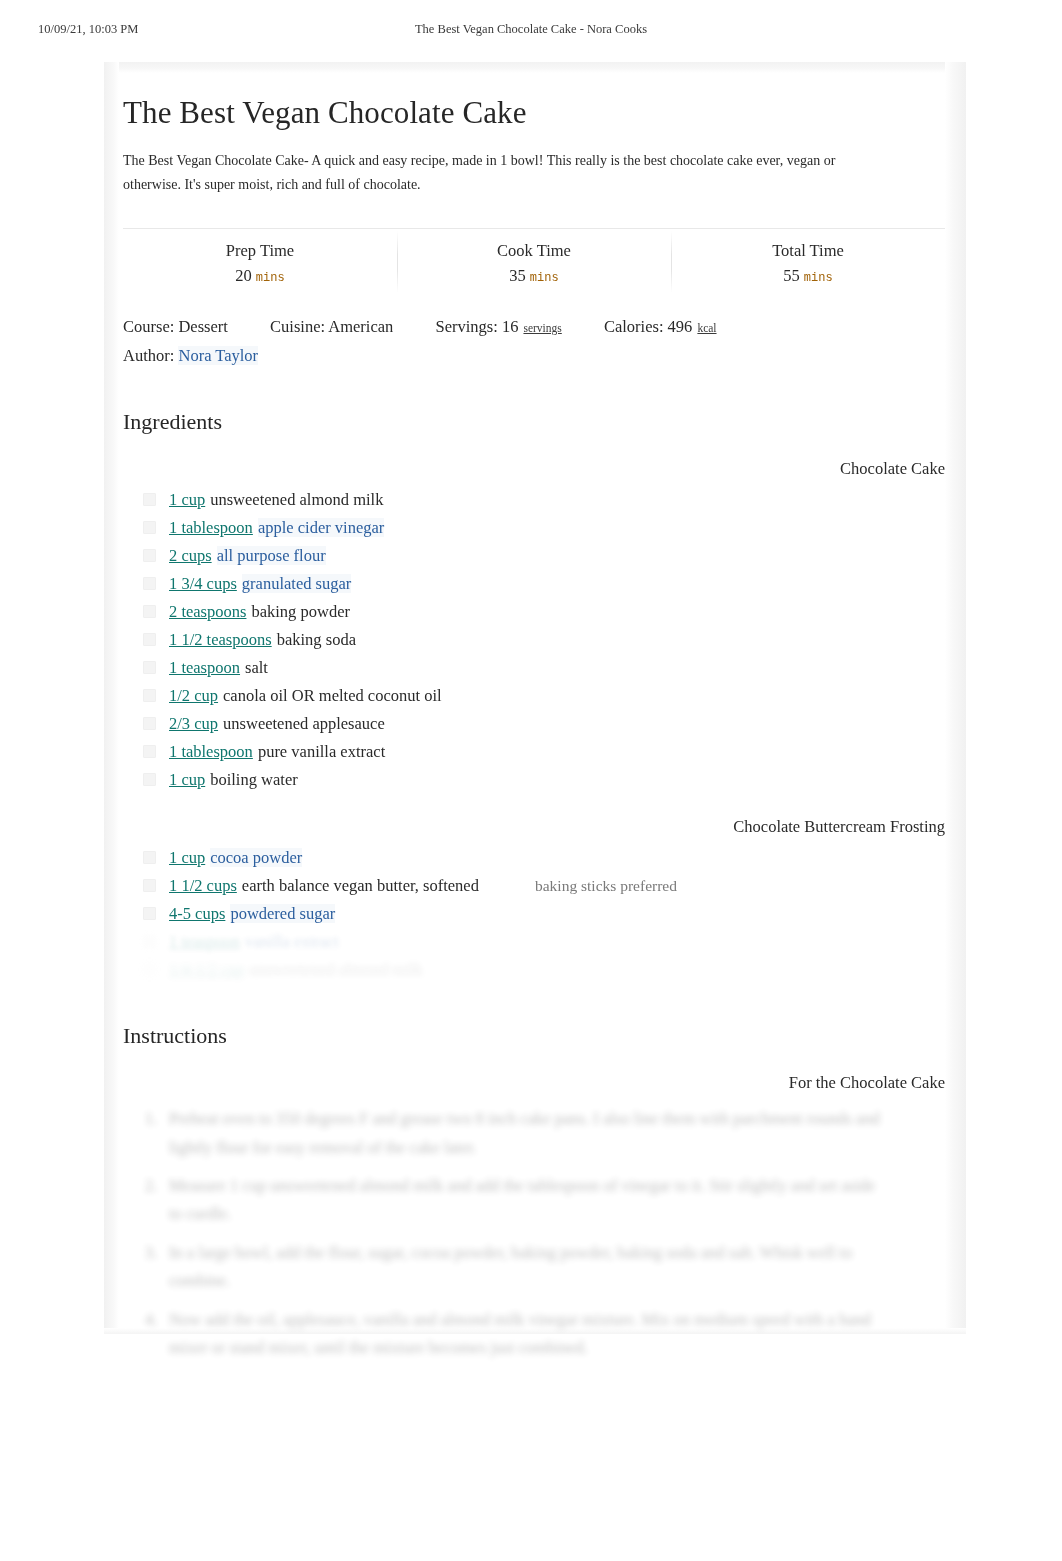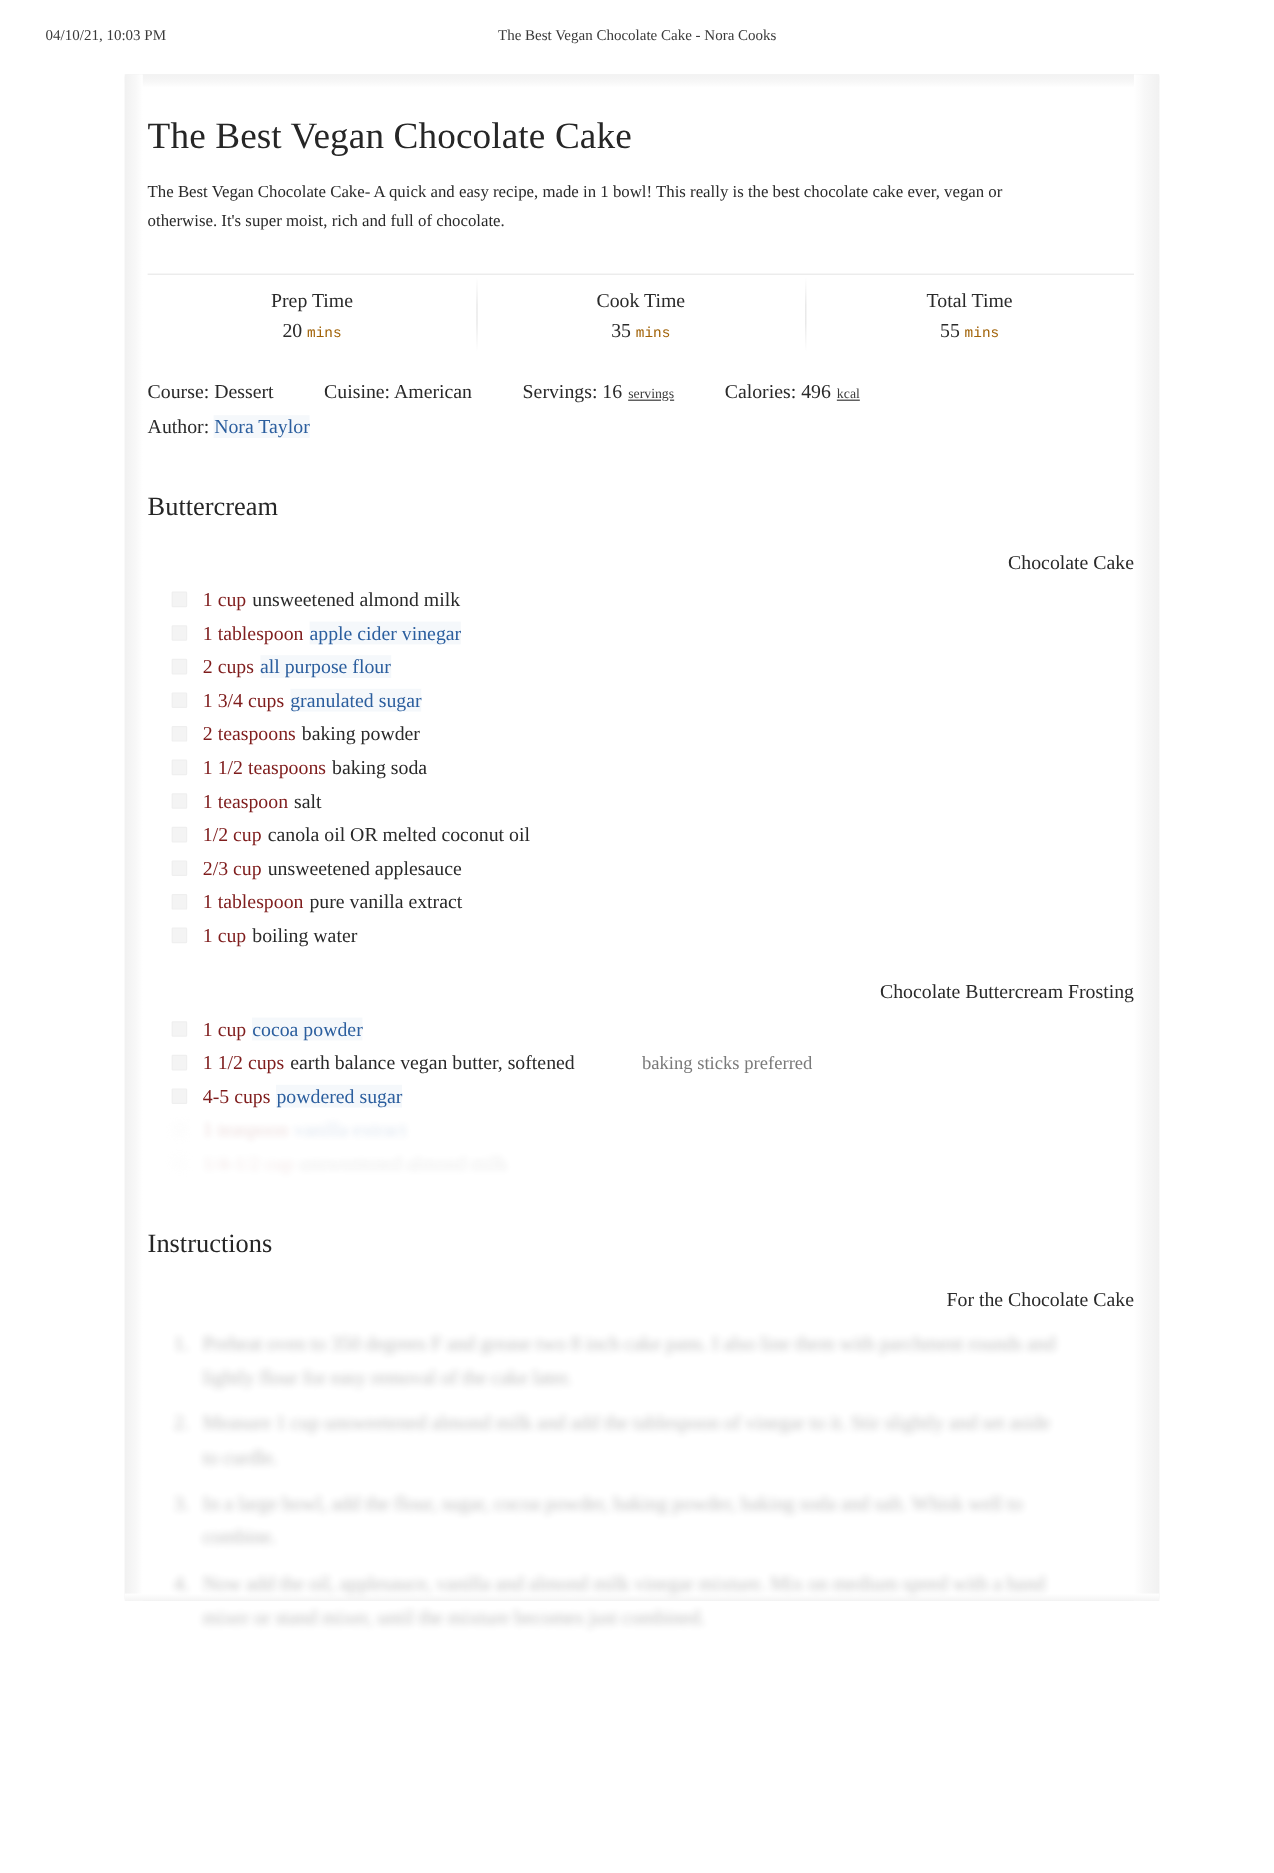--- a/index.html
+++ b/index.html
@@ -194,21 +194,21 @@
   ul.ing-list li .cbx {
     position: absolute;
     left: 0;
     top: 7px;
     width: 13px;
     height: 13px;
     background: #f4f4f4;
     border: 1px solid #efefef;
     border-radius: 1px;
   }
-  .amt { color: #7f1d1d; }
+  .amt { color: #0f766e; text-decoration: underline; }
   .iname { margin-left: 5px; }
   .note {
     color: #7a7a7a;
     font-size: 15.5px;
     margin-left: 56px;
   }
 
   
   .faded-1 { opacity: 0.16; filter: blur(2.6px); }
   .faded-2 { opacity: 0.10; filter: blur(3.0px); }
@@ -236,21 +236,21 @@
     content: counter(step) ".";
     position: absolute;
     left: 2px;
     top: 0;
   }
 </style>
 </head>
 <body>
 
 <div class="print-header">
-  <span class="ph-date">04/10/21, 10:03 PM</span>
+  <span class="ph-date">10/09/21, 10:03 PM</span>
   <span class="ph-title">The Best Vegan Chocolate Cake - Nora Cooks</span>
 </div>
 
 <div class="card-wrap">
   <div class="card-shadow"></div>
   <div class="edge-top"></div>
   <div class="edge-left"></div>
   <div class="edge-right"></div>
   <div class="edge-bottom"></div>
 
@@ -281,21 +281,21 @@
         <span class="meta-item">Cuisine: American</span>
         <span class="meta-item"><span>Servings: 16</span><span class="meta-unit">servings</span></span>
         <span class="meta-item"><span>Calories: 496</span><span class="meta-unit">kcal</span></span>
       </div>
       <div class="meta-row2">
         <span>Author:</span>
         <a class="link link-hl" href="#">Nora Taylor</a>
       </div>
     </div>
 
-    <h2 class="section-head">Buttercream</h2>
+    <h2 class="section-head">Ingredients</h2>
 
     <div>
       <div class="group-head">Chocolate Cake</div>
       <ul class="ing-list">
         <li><span class="cbx"></span><span class="amt">1 cup</span><span class="iname">unsweetened almond milk</span></li>
         <li><span class="cbx"></span><span class="amt">1 tablespoon</span><a class="iname link link-hl" href="#">apple cider vinegar</a></li>
         <li><span class="cbx"></span><span class="amt">2 cups</span><a class="iname link link-hl" href="#">all purpose flour</a></li>
         <li><span class="cbx"></span><span class="amt">1 3/4 cups</span><a class="iname link link-hl" href="#">granulated sugar</a></li>
         <li><span class="cbx"></span><span class="amt">2 teaspoons</span><span class="iname">baking powder</span></li>
         <li><span class="cbx"></span><span class="amt">1 1/2 teaspoons</span><span class="iname">baking soda</span></li>

